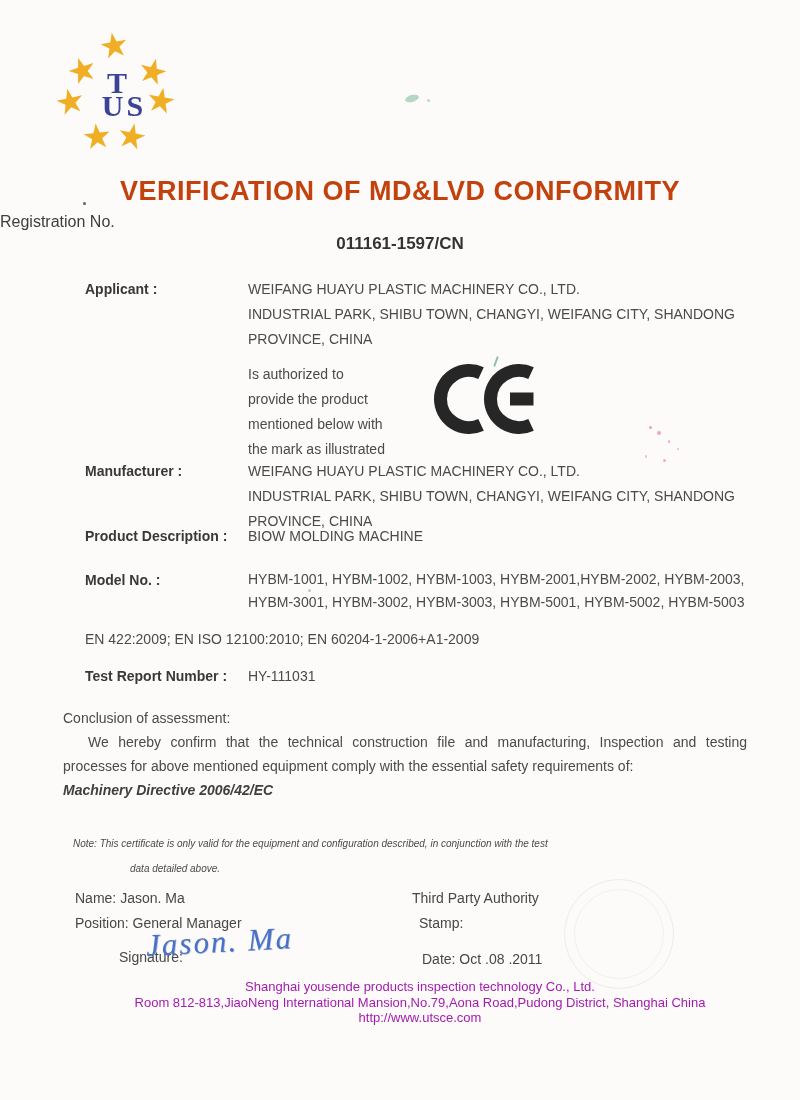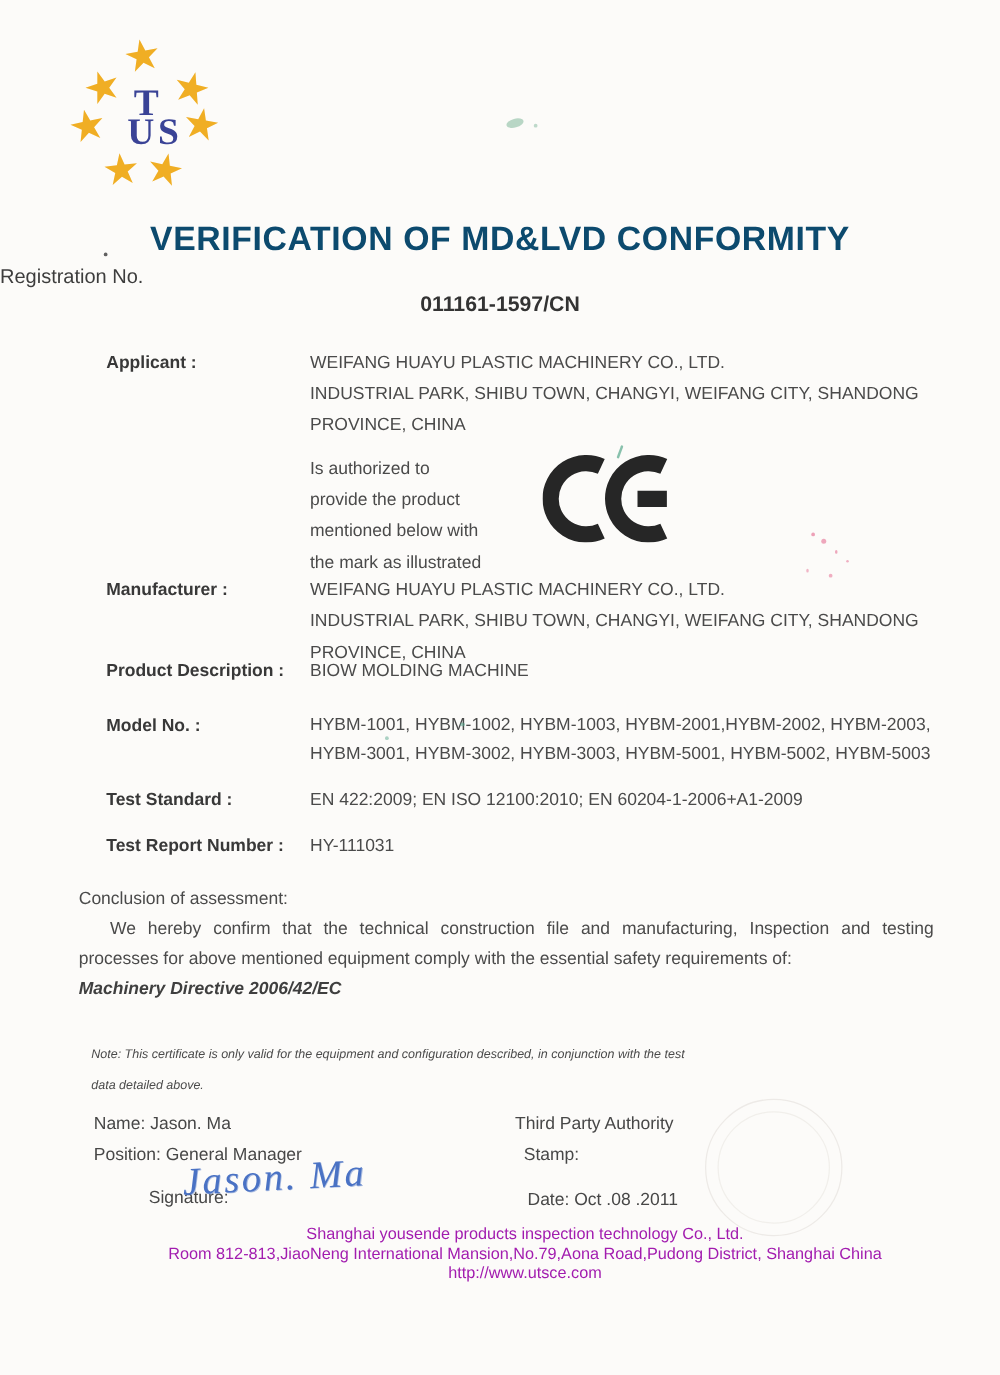--- a/index.html
+++ b/index.html
@@ -20,42 +20,42 @@
   }
   .logo-letter{
     position:absolute;transform:translate(-50%,-50%);
     font-family:"Liberation Serif", serif;font-weight:bold;color:#3A4396;
   }
   .logo-t{font-size:30px;}
   .logo-us{font-size:30px;letter-spacing:3px;}
   
   .title{
     position:absolute;left:0;top:176px;width:800px;margin:0;
-    text-align:center;font-size:27px;font-weight:bold;color:#0c4a6e;
+    text-align:center;font-size:27px;font-weight:bold;color:#c2410c;
     letter-spacing:.5px;line-height:30px;
   }
   .reg-label{position:absolute;left:0;top:213px;width:800px;font-size:16px;color:#3d3d3d;}
   .reg-number{position:absolute;left:0;top:234px;width:800px;text-align:center;font-size:17px;font-weight:bold;color:#333;}
   
   .row{position:absolute;left:85px;display:flex;align-items:flex-start;font-size:14px;}
   .lbl{width:163px;flex-shrink:0;font-weight:bold;color:#383838;line-height:25px;white-space:nowrap;}
   .val-lines div, .val{color:#4a4a4a;line-height:25px;white-space:nowrap;}
   .lh23 div{line-height:23px;}
   
   .ce-wrap{position:absolute;left:434px;top:364px;width:106px;height:70px;}
   
   .conclusion{position:absolute;left:63px;width:684px;font-size:14px;color:#4a4a4a;}
   .conc-head{line-height:24px;}
   .conc-line1{line-height:24px;text-indent:25px;text-align:justify;text-align-last:justify;}
   .conc-line2{line-height:24px;}
   .directive{line-height:24px;font-weight:bold;font-style:italic;color:#3f3f3f;}
   
   .note{position:absolute;left:73px;width:680px;font-size:10px;font-style:italic;}
   .note div{line-height:25px;white-space:nowrap;}
-  .note .note-l2{}
+  .note .note-l2{margin-left:57px;}
   
   .sig-item{position:absolute;font-size:14px;white-space:nowrap;color:#474747;}
   .sig-script{
     position:absolute;left:146px;top:924px;
     font-family:"Liberation Serif", serif;font-style:italic;
     font-size:31px;color:#4A72C4;letter-spacing:2px;
     transform:rotate(-3deg);
     text-shadow:0.6px 0.6px 0 rgba(74,114,196,0.45);
   }
   
@@ -128,21 +128,20 @@
 
   <div class="row" style="top:568px;">
     <div class="lbl">Model No. :</div>
     <div class="val-lines lh23">
       <div>HYBM-1001, HYBM-1002, HYBM-1003, HYBM-2001,HYBM-2002, HYBM-2003,</div>
       <div>HYBM-3001, HYBM-3002, HYBM-3003, HYBM-5001, HYBM-5002, HYBM-5003</div>
     </div>
   </div>
 
   <div class="row" style="top:627px;">
-    <div class="lbl">Test Standard :</div>
     <div class="val">EN 422:2009; EN ISO 12100:2010; EN 60204-1-2006+A1-2009</div>
   </div>
 
   <div class="row" style="top:664px;">
     <div class="lbl">Test Report Number :</div>
     <div class="val">HY-111031</div>
   </div>
 
   <div class="conclusion" style="top:706px;">
     <div class="conc-head">Conclusion of assessment:</div>

